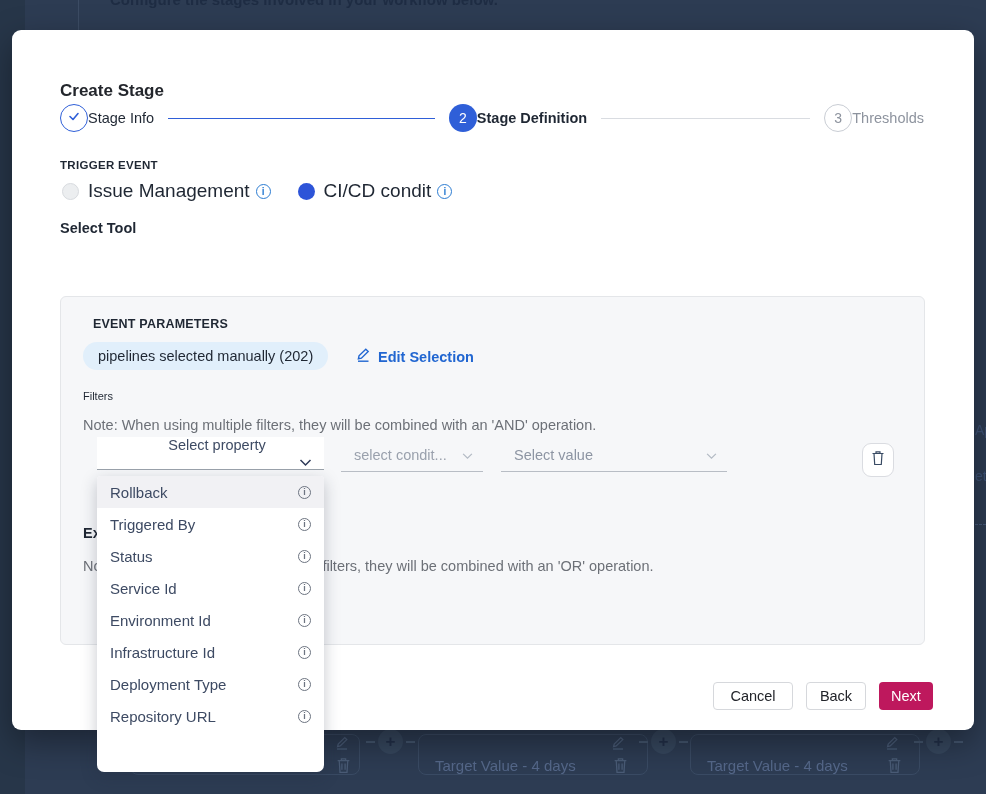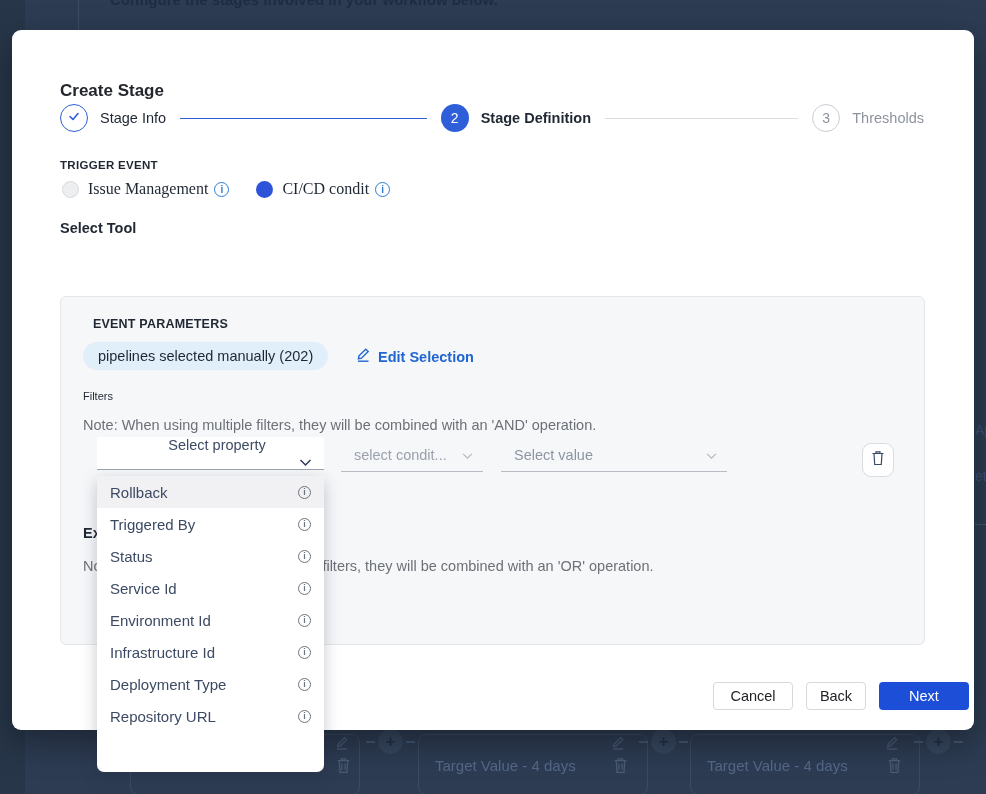--- a/index.html
+++ b/index.html
@@ -8,54 +8,54 @@
 
   
   .bg-left-strip { position:absolute; left:0; top:0; width:25px; height:794px; background:#273649; }
   .bg-vdivider { position:absolute; left:78px; top:0; width:1px; height:30px; background:#3c4c64; }
   .bg-top-text { position:absolute; left:110px; top:-9px; font-size:15px; font-weight:700; color:#1e2c43; white-space:nowrap; }
   .bg-frag { position:absolute; color:#3d5276; font-size:14px; }
   .bg-frag.f1 { left:975px; top:422px; }
   .bg-frag.f2 { left:975px; top:468px; }
   .bg-dash-right { position:absolute; left:971px; top:524px; width:15px; border-top:1px dashed #45597a; }
 
-  .bg-card { position:absolute; top:734px; width:230px; height:61px; border:1px solid #3a4b64; border-radius:8px; }
+  .bg-card { position:absolute; top:734px; width:230px; height:41px; border:1px solid #3a4b64; border-radius:8px; }
   .bg-card-label { position:absolute; left:16px; top:22px; font-size:15px; color:#55688a; white-space:nowrap; }
   .bg-stack { position:absolute; width:18px; }
   .bg-plus { position:absolute; top:729px; width:25px; height:25px; border-radius:50%; background:#36475e; color:#223049; font-size:17px; font-weight:700; display:flex; align-items:center; justify-content:center; line-height:1; }
   .bg-dash { position:absolute; top:741px; width:9px; border-top:2px dashed #44566f; }
   .bg-icon svg { display:block; }
 
   
   .modal { position:absolute; left:12px; top:30px; width:962px; height:700px; background:#ffffff; border-radius:9px; box-shadow:0 12px 34px rgba(0,0,0,.38); }
   .modal-title { position:absolute; left:48px; top:51px; font-size:17px; font-weight:700; color:#23262c; }
 
   
   .stepper { position:absolute; left:48px; top:73px; width:864px; height:30px; display:flex; align-items:center; }
   .step { display:flex; align-items:center; cursor:default; }
   .step-circle { width:28px; height:28px; border-radius:50%; display:flex; align-items:center; justify-content:center; flex:none; }
   .step-circle.complete { border:1.6px solid #2f5fd8; background:#fff; }
   .step-circle.active { background:#2f5fd8; color:#fff; font-size:14px; font-weight:500; }
   .step-circle.upcoming { border:1.4px solid #c9cdd4; color:#8d939e; font-size:14px; }
-  .step-label { margin-left:12px; font-size:14.5px; color:#1f2733; white-space:nowrap; }
+  .step-label { font-size:14.5px; color:#1f2733; white-space:nowrap; }
   .step-label.active { font-weight:700; }
   .step-label.upcoming { color:#8d939e; }
   .step-line { height:0; border-top:1.6px solid; margin:0 14px; }
   .step-line.blue { border-color:#2f5fd8; flex-grow:236; }
   .step-line.gray { border-color:#d9dce1; flex-grow:185; }
 
   
   .trigger-label { position:absolute; left:48px; top:129px; font-size:11.5px; font-weight:700; letter-spacing:.3px; color:#1f2733; }
   .radio-row { position:absolute; left:50px; top:150px; display:flex; align-items:center; }
   .radio-opt { display:flex; align-items:center; cursor:pointer; }
   .radio-opt + .radio-opt { margin-left:27px; }
   .radio-circle { width:17px; height:17px; border-radius:50%; margin-right:9px; flex:none; }
   .radio-circle.off { background:#eceef0; border:1px solid #d8dbdf; }
   .radio-circle.on { background:#2d54d8; }
-  .radio-text { font-size:16px; color:#1f2733; white-space:nowrap;font-family:Liberation Serif, serif; }
+  .radio-text { font-size:19px; color:#1f2733; white-space:nowrap; }
   .info-blue { width:15px; height:15px; border:1.4px solid #2d7dd2; border-radius:50%; color:#2d7dd2; font-size:10px; font-weight:700; display:inline-flex; align-items:center; justify-content:center; margin-left:6px; flex:none; }
 
   
   .tool-label { position:absolute; left:48px; top:190px; font-size:14.5px; font-weight:700; color:#1f2733; }
   .tool-select { position:absolute; left:48px; top:214px; width:302px; height:28px; border-bottom:1px solid #8d949e; display:flex; align-items:center; cursor:pointer; }
   .tool-select .val { margin-left:13px; font-size:14.5px; color:#2e3a59; }
   .tool-select .chev { margin-left:auto; margin-right:12px; color:#9aa1ad; }
 
   
   .panel { position:absolute; left:48px; top:266px; width:865px; height:349px; background:#f6f7f9; border:1px solid #e4e6e9; border-radius:6px; }
@@ -87,21 +87,21 @@
   .search-input::placeholder { color:#8b93a1; }
   .opt { height:32px; display:flex; align-items:center; padding:0 13px; font-size:15px; color:#3d4a63; cursor:pointer; }
   .opt.hl { background:#f1f1f4; }
   .info-gray { width:13px; height:13px; border:1px solid #6d7481; border-radius:50%; color:#6d7481; font-size:9px; font-weight:600; display:inline-flex; align-items:center; justify-content:center; margin-left:auto; flex:none; }
 
   
   .btn { position:absolute; top:652px; height:28px; border-radius:4px; font-size:14.5px; display:flex; align-items:center; justify-content:center; cursor:pointer; font-family:inherit; }
   .btn.secondary { background:#fff; border:1px solid #d6d8dc; color:#22242a; }
   .btn.cancel { left:701px; width:80px; }
   .btn.back { left:794px; width:60px; }
-  .btn.next { left:867px; width:90px; background:#1d4ed8; border:none; color:#fff; font-weight:500;text-align:right; }
+  .btn.next { left:867px; width:54px; background:#be185d; border:none; color:#fff; font-weight:500;text-align:right; }
 </style>
 </head>
 <body>
 
 <div class="bg-left-strip"></div>
 <div class="bg-vdivider"></div>
 <div class="bg-top-text">Configure the stages involved in your workflow below.</div>
 <span class="bg-frag f1">Ap</span>
 <span class="bg-frag f2">et</span>
 <div class="bg-dash-right"></div>

